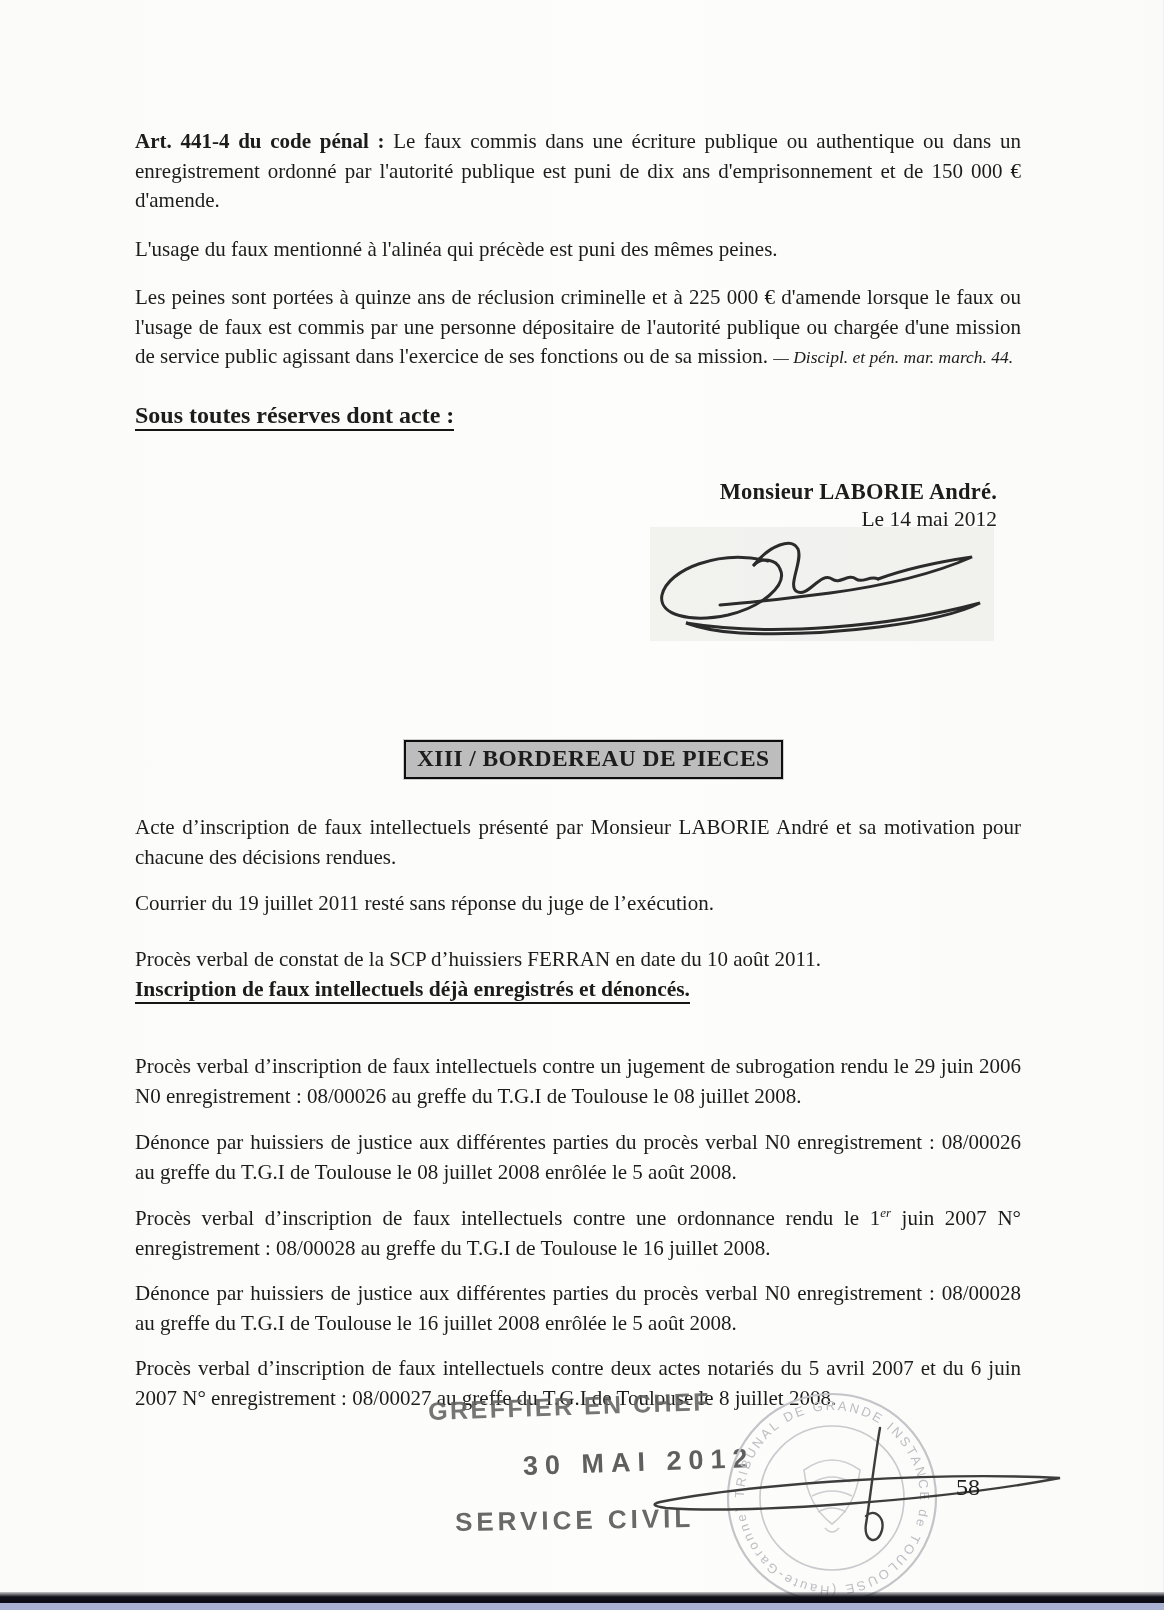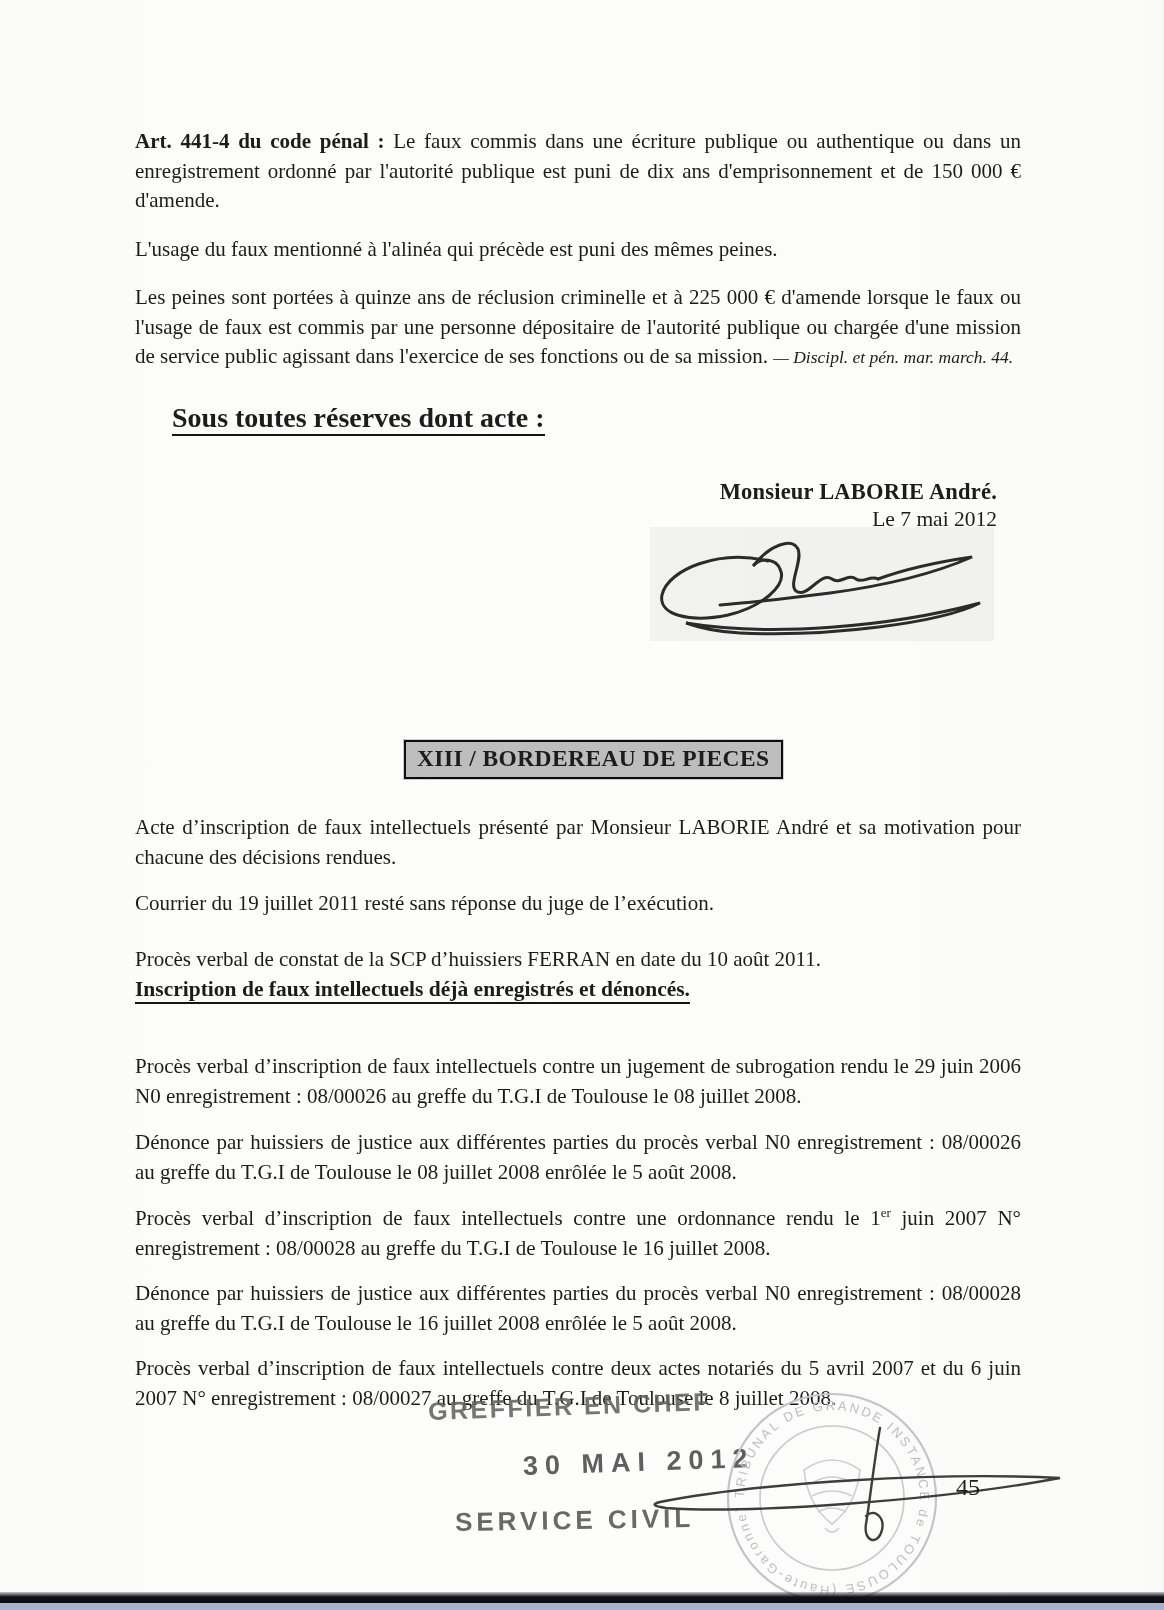--- a/index.html
+++ b/index.html
@@ -14,38 +14,38 @@
   }
   .para{
     position:absolute;left:135px;width:886px;
     font-size:21px;line-height:29.5px;
     text-align:justify;
   }
   .para.noj{text-align:left;}
   .lead-bold{font-weight:bold;}
   .ref-italic{font-style:italic;font-size:17.5px;font-family:Liberation Serif, serif;}
   .u-heavy{border-bottom:2.5px solid #151515;padding-bottom:1px;}
-  .heading-bold{position:absolute;left:135px;font-size:28px;font-weight:bold;margin-left:37px;}
+  .heading-bold{position:absolute;left:135px;font-size:24px;font-weight:bold;}
   .center-heading{position:absolute;left:135px;width:886px;font-size:21.5px;font-weight:bold;}
   .sig-block{position:absolute;left:652px;top:479px;width:345px;text-align:right;}
   .sig-name{font-size:22.5px;font-weight:bold;letter-spacing:.2px;}
   .sig-date{font-size:21.5px;margin-top:2px;}
   .sig-zone{
     position:absolute;left:650px;top:527px;width:344px;height:114px;
     background:rgba(205,205,198,.22);
   }
   .sig-zone svg{position:absolute;left:0;top:0;}
   .title-box{
     position:absolute;left:404px;top:740px;
     background:#bdbdbd;border:2.5px solid #0d0d0d;
     padding:3px 11px 5px 11px;
     font-size:23.5px;font-weight:bold;letter-spacing:.4px;
     box-shadow:0 0 0 1px rgba(120,120,120,.35);
   }
-  sup.ord{font-size:13px;vertical-align:super;line-height:0;}
+  sup.ord{font-size:13px;vertical-align:super;line-height:0;font-style:italic;}
   .stamp{position:absolute;font-family:"Liberation Sans",sans-serif;white-space:nowrap;}
   .stamp-greffier{left:428px;top:1392px;font-size:25px;font-weight:600;letter-spacing:2.5px;color:#636363;transform:rotate(-2deg);opacity:.88;}
   .stamp-date{left:523px;top:1447px;font-size:27px;font-weight:700;letter-spacing:7px;color:#4f4f4f;transform:rotate(-2deg);opacity:.9;}
   .stamp-service{left:455px;top:1505px;font-size:26px;font-weight:700;letter-spacing:4px;color:#595959;transform:rotate(-1deg);opacity:.9;}
   .round-stamp{position:absolute;left:722px;top:1388px;width:220px;height:220px;}
   .court-sig{position:absolute;left:612px;top:1420px;width:460px;height:140px;}
   .page-number{position:absolute;left:956px;top:1474px;font-size:24px;color:#1e1e1e;}
   .edge-right{
     position:absolute;top:0;right:0;width:14px;height:100%;
     background:linear-gradient(90deg,rgba(70,70,85,0) 0%,rgba(70,70,85,.45) 30%,#14141d 55%,#10101a 100%);
@@ -67,21 +67,21 @@
   <p class="para" style="top:106px;"><span class="lead-bold">Art. 441-4 du code pénal :</span><span>  Le faux commis dans une écriture publique ou authentique ou dans un enregistrement ordonné par l'autorité publique est puni de dix ans d'emprisonnement et de 150 000 € d'amende.</span></p>
 
   <p class="para noj" style="top:214px;">L'usage du faux mentionné à l'alinéa qui précède est puni des mêmes peines.</p>
 
   <p class="para" style="top:262px;"><span>Les peines sont portées à quinze ans de réclusion criminelle et à 225 000 € d'amende lorsque le faux ou l'usage de faux est commis par une personne dépositaire de l'autorité publique ou chargée d'une mission de service public agissant dans l'exercice de ses fonctions ou de sa mission. </span><span class="ref-italic">— Discipl. et pén. mar. march. 44.</span></p>
 
   <div class="heading-bold" style="top:402px;"><span class="u-heavy">Sous toutes réserves dont acte :</span></div>
 
   <div class="sig-block">
     <div class="sig-name">Monsieur LABORIE André.</div>
-    <div class="sig-date">Le 7 mai 2012</div>
+    <div class="sig-date">Le 14 mai 2012</div>
   </div>
 
   <div class="sig-zone">
     <svg width="344" height="114" viewBox="0 0 344 114">
       <g fill="none" stroke="#2b2b2b" stroke-width="3" stroke-linecap="round">
         <path d="M118 34 C 70 22, 18 42, 12 68 C 8 88, 40 96, 78 88 C 112 80, 138 58, 130 42 C 126 32, 112 30, 104 38"></path>
         <path d="M104 38 C 120 18, 142 10, 148 22 C 153 33, 138 58, 146 64 C 158 72, 170 44, 182 52 C 190 58, 198 46, 206 52 C 212 57, 220 48, 228 52"></path>
         <path d="M228 52 C 250 44, 280 36, 322 30 C 290 44, 240 58, 180 66 C 140 71, 100 76, 70 78"></path>
         <path d="M36 96 C 120 110, 240 100, 330 76 C 290 96, 180 110, 90 106 C 70 105, 50 101, 36 96 Z"></path>
       </g>
@@ -128,19 +128,19 @@
     </g>
   </svg>
 
   <svg class="court-sig" viewBox="0 0 460 140">
     <g fill="none" stroke="#3d3d3d" stroke-width="2.4" stroke-linecap="round">
       <path d="M48 82 C 150 62, 330 52, 448 58 C 330 80, 140 94, 54 88 C 40 86, 40 84, 48 82 Z"></path>
       <path d="M268 8 C 262 42, 258 80, 254 104 C 251 122, 266 126, 270 110 C 273 97, 262 88, 254 96"></path>
     </g>
   </svg>
 
-  <div class="page-number">45</div>
+  <div class="page-number">58</div>
 
   <div class="edge-right"></div>
   <div class="edge-bottom"></div>
   <div class="edge-blue"></div>
 
 </div>
 
 </body></html>

